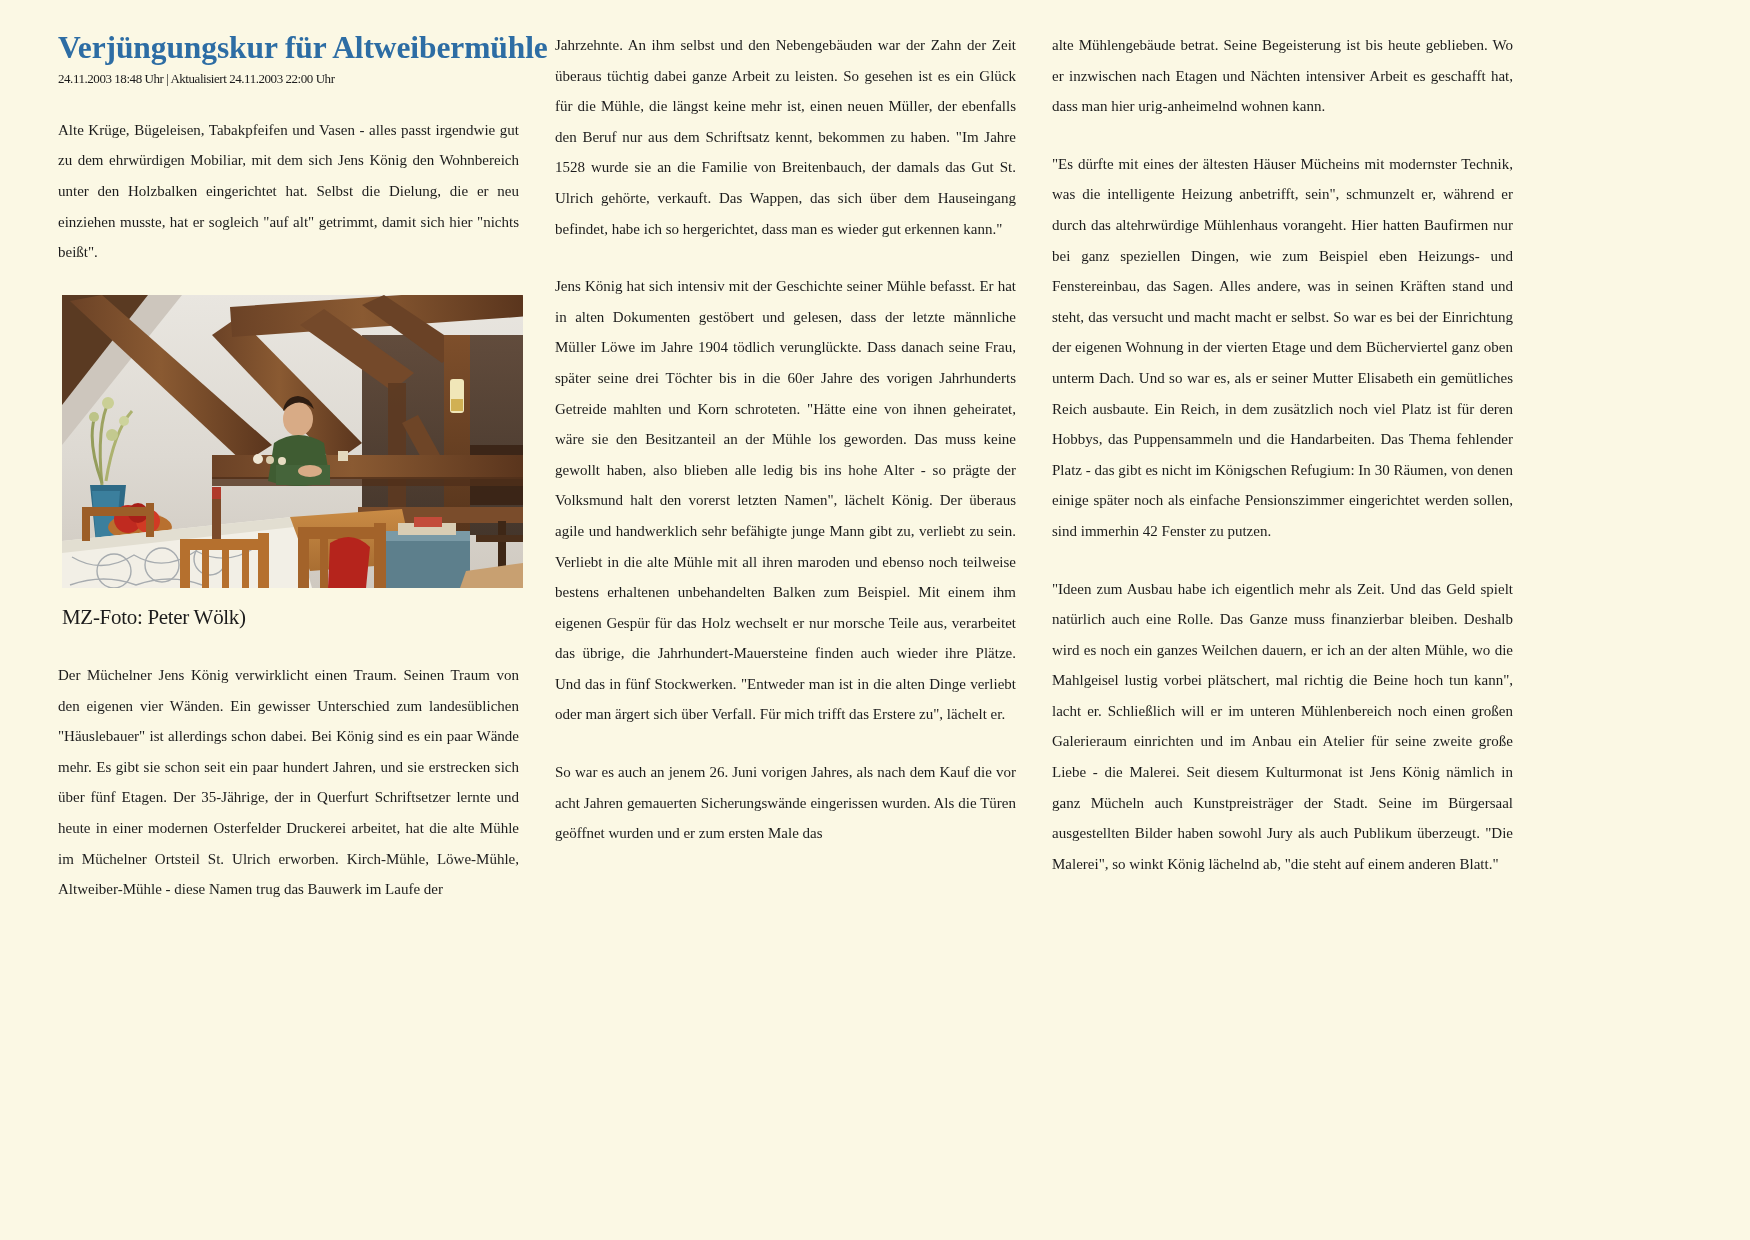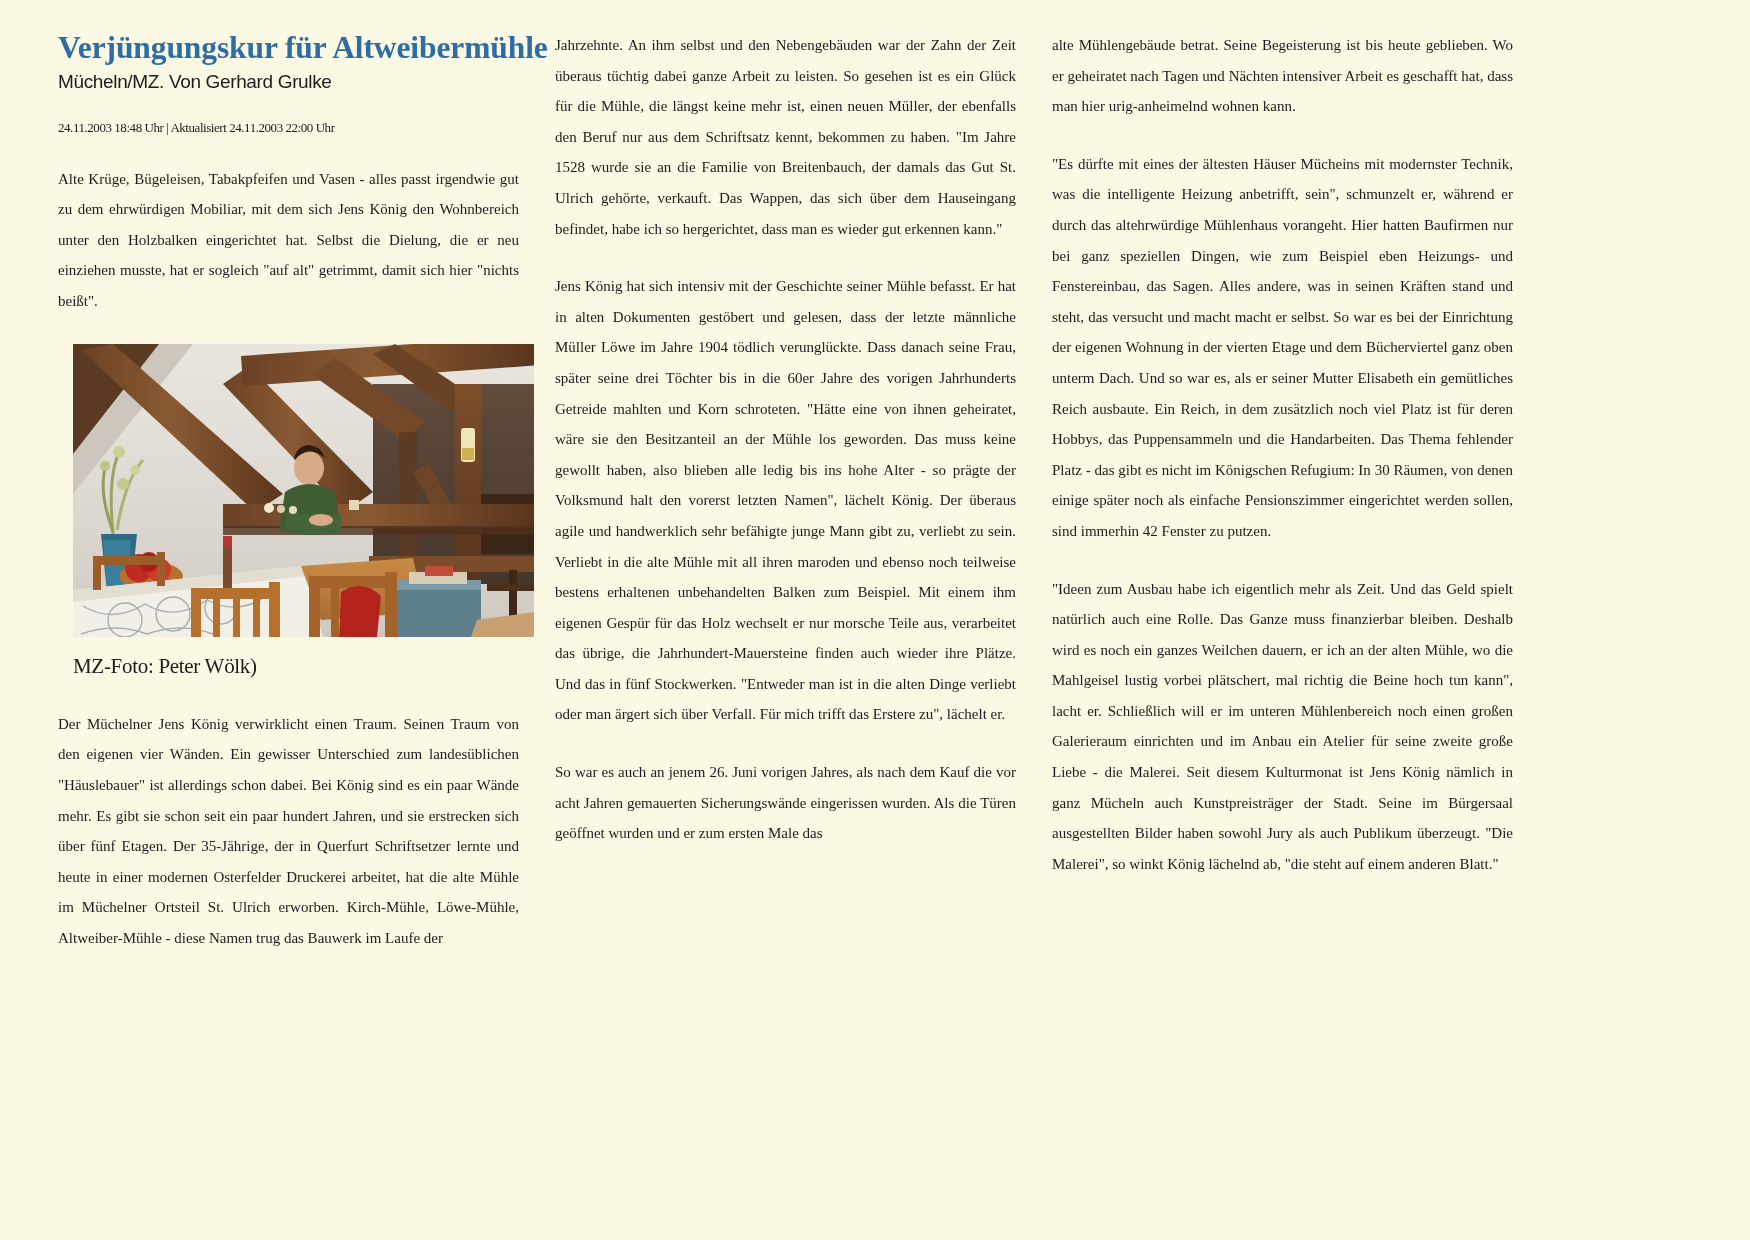--- a/index.html
+++ b/index.html
@@ -78,21 +78,21 @@
     text-align: justify;
     text-justify: inter-word;
     margin: 0 0 27px 0;
     hyphens: manual;
     -webkit-hyphens: manual;
   }
   p.body:last-child { margin-bottom: 0; }
 
   
   .photo-wrap {
-    margin: 12px 0 0 15px;
+    margin: 12px 0 0 4px;
     width: 461px;
   }
   .photo {
     display: block;
     width: 461px;
     height: 293px;
     position: relative;
     overflow: hidden;
     background: #8e6a44;
   }
@@ -109,21 +109,20 @@
 </head>
 <body>
 
 <div class="page">
   <div class="columns">
 
     <div class="col">
 
       <h1 class="headline">Verjüngungskur für Altweibermühle</h1>
 
-      <div class="byline">Mücheln/MZ. Von Gerhard Grulke</div>
 
       <div class="timestamp">24.11.2003 18:48 Uhr | Aktualisiert 24.11.2003 22:00 Uhr</div>
 
       <p class="body">Alte Krüge, Bügeleisen, Tabakpfeifen und Vasen - alles passt irgendwie gut zu dem ehrwürdigen Mobiliar, mit dem sich Jens König den Wohnbereich unter den Holzbalken eingerichtet hat. Selbst die Dielung, die er neu einziehen musste, hat er sogleich "auf alt" getrimmt, damit sich hier "nichts beißt".</p>
 
       <div class="photo-wrap">
         <div class="photo">
           <svg viewBox="0 0 461 293" preserveAspectRatio="none">
             <defs>
               <linearGradient id="wallg" x1="0" y1="0" x2="0" y2="1">
@@ -265,19 +264,19 @@
       <p class="body">Der Müchelner Jens König verwirklicht einen Traum. Seinen Traum von den eigenen vier Wänden. Ein gewisser Unterschied zum landesüblichen "Häuslebauer" ist allerdings schon dabei. Bei König sind es ein paar Wände mehr. Es gibt sie schon seit ein paar hundert Jahren, und sie erstrecken sich über fünf Etagen. Der 35-Jährige, der in Querfurt Schriftsetzer lernte und heute in einer modernen Osterfelder Druckerei arbeitet, hat die alte Mühle im Müchelner Ortsteil St. Ulrich erworben. Kirch-Mühle, Löwe-Mühle, Altweiber-Mühle - diese Namen trug das Bauwerk im Laufe der</p>
     </div>
 
     <div class="col">
       <p class="body">Jahrzehnte. An ihm selbst und den Nebengebäuden war der Zahn der Zeit überaus tüchtig dabei ganze Arbeit zu leisten. So gesehen ist es ein Glück für die Mühle, die längst keine mehr ist, einen neuen Müller, der ebenfalls den Beruf nur aus dem Schriftsatz kennt, bekommen zu haben. "Im Jahre 1528 wurde sie an die Familie von Breitenbauch, der damals das Gut St. Ulrich gehörte, verkauft. Das Wappen, das sich über dem Hauseingang befindet, habe ich so hergerichtet, dass man es wieder gut erkennen kann."</p>
       <p class="body">Jens König hat sich intensiv mit der Geschichte seiner Mühle befasst. Er hat in alten Dokumenten gestöbert und gelesen, dass der letzte männliche Müller Löwe im Jahre 1904 tödlich verunglückte. Dass danach seine Frau, später seine drei Töchter bis in die 60er Jahre des vorigen Jahrhunderts Getreide mahlten und Korn schroteten. "Hätte eine von ihnen geheiratet, wäre sie den Besitzanteil an der Mühle los geworden. Das muss keine gewollt haben, also blieben alle ledig bis ins hohe Alter - so prägte der Volksmund halt den vorerst letzten Namen", lächelt König. Der überaus agile und handwerklich sehr befähigte junge Mann gibt zu, verliebt zu sein. Verliebt in die alte Mühle mit all ihren maroden und ebenso noch teilweise bestens erhaltenen unbehandelten Balken zum Beispiel. Mit einem ihm eigenen Gespür für das Holz wechselt er nur morsche Teile aus, verarbeitet das übrige, die Jahrhundert-Mauersteine finden auch wieder ihre Plätze. Und das in fünf Stockwerken. "Entweder man ist in die alten Dinge verliebt oder man ärgert sich über Verfall. Für mich trifft das Erstere zu", lächelt er.</p>
       <p class="body">So war es auch an jenem 26. Juni vorigen Jahres, als nach dem Kauf die vor acht Jahren gemauerten Sicherungswände eingerissen wurden. Als die Türen geöffnet wurden und er zum ersten Male das</p>
     </div>
 
     <div class="col">
-      <p class="body">alte Mühlengebäude betrat. Seine Begeisterung ist bis heute geblieben. Wo er geheiratet nach Tagen und Nächten intensiver Arbeit es geschafft hat, dass man hier urig-anheimelnd wohnen kann.</p>
+      <p class="body">alte Mühlengebäude betrat. Seine Begeisterung ist bis heute geblieben. Wo er inzwischen nach Etagen und Nächten intensiver Arbeit es geschafft hat, dass man hier urig-anheimelnd wohnen kann.</p>
       <p class="body">"Es dürfte mit eines der ältesten Häuser Mücheins mit modernster Technik, was die intelligente Heizung anbetrifft, sein", schmunzelt er, während er durch das altehrwürdige Mühlenhaus vorangeht. Hier hatten Baufirmen nur bei ganz speziellen Dingen, wie zum Beispiel eben Heizungs- und Fenstereinbau, das Sagen. Alles andere, was in seinen Kräften stand und steht, das versucht und macht macht er selbst. So war es bei der Einrichtung der eigenen Wohnung in der vierten Etage und dem Bücherviertel ganz oben unterm Dach. Und so war es, als er seiner Mutter Elisabeth ein gemütliches Reich ausbaute. Ein Reich, in dem zusätzlich noch viel Platz ist für deren Hobbys, das Puppensammeln und die Handarbeiten. Das Thema fehlender Platz - das gibt es nicht im Königschen Refugium: In 30 Räumen, von denen einige später noch als einfache Pensionszimmer eingerichtet werden sollen, sind immerhin 42 Fenster zu putzen.</p>
       <p class="body">"Ideen zum Ausbau habe ich eigentlich mehr als Zeit. Und das Geld spielt natürlich auch eine Rolle. Das Ganze muss finanzierbar bleiben. Deshalb wird es noch ein ganzes Weilchen dauern, er ich an der alten Mühle, wo die Mahlgeisel lustig vorbei plätschert, mal richtig die Beine hoch tun kann", lacht er. Schließlich will er im unteren Mühlenbereich noch einen großen Galerieraum einrichten und im Anbau ein Atelier für seine zweite große Liebe - die Malerei. Seit diesem Kulturmonat ist Jens König nämlich in ganz Mücheln auch Kunstpreisträger der Stadt. Seine im Bürgersaal ausgestellten Bilder haben sowohl Jury als auch Publikum überzeugt. "Die Malerei", so winkt König lächelnd ab, "die steht auf einem anderen Blatt."</p>
     </div>
 
   </div>
 </div>
 
 </body></html>

